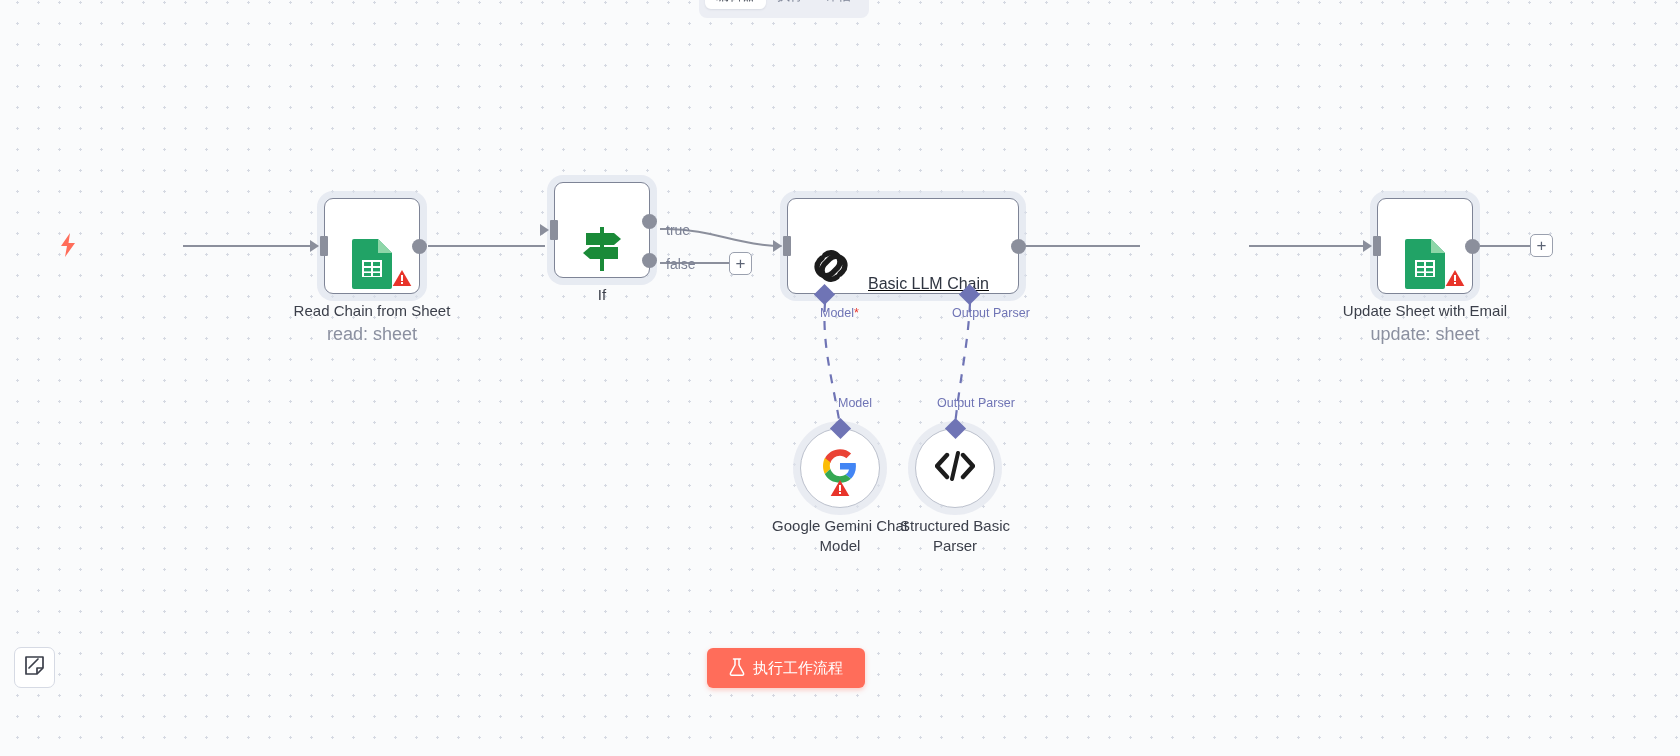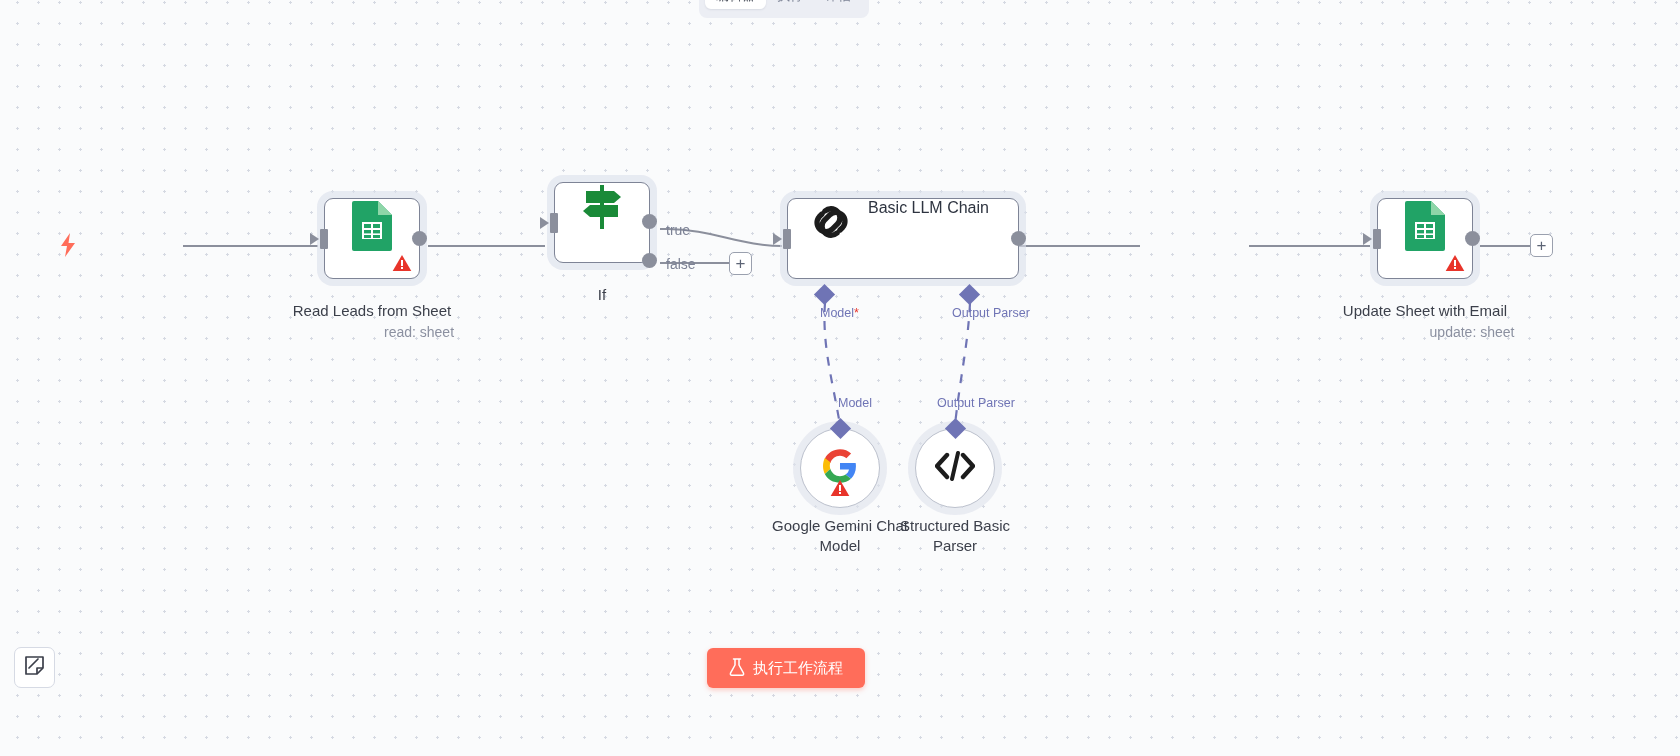--- a/index.html
+++ b/index.html
@@ -51,29 +51,30 @@
     border-radius: 8px;
     z-index: 39;
   }
   
   .node {
     position: absolute;
     z-index: 20;
   }
   .node-box {
     position: relative;
-    width: 96px; height: 81px;
+    width: 96px; height: 96px;
     background: #ffffff;
     border: 1.6px solid #7e8496;
     border-radius: 9px;
     box-shadow: 0 0 0 7px rgba(219,224,235,0.62);
     display: flex;
-    align-items: flex-start;
+    align-items: flex-end;
     justify-content: center;
     box-sizing: border-box;
+    text-decoration: underline;
   }
   .node-box.trigger {
     border-radius: 9px 9px 9px 9px;
     border-top-left-radius: 48px;
     border-bottom-left-radius: 48px;
   }
   .node-box.wide {
     width: 232px;
   }
   .node-box.wide .node-inner-label {
@@ -89,25 +90,24 @@
     font-size: 15px;
     color: #3b3f4a;
     white-space: nowrap;
     text-align: center;
   }
   .node-sublabel {
     position: absolute;
     top: 126px;
     left: 50%;
     transform: translateX(-50%);
-    font-size: 14px;
+    font-size: 18px;
     color: #8b90a0;
     white-space: nowrap;
     text-align: center;
-    margin-left: 47px;
   }
   
   .port-out {
     position: absolute;
     width: 15px; height: 15px;
     border-radius: 50%;
     background: #8b8f9c;
     right: -8px; top: 50%;
     margin-top: -7.5px;
     z-index: 25;
@@ -330,21 +330,21 @@
       </span>
       <span class="warn">
         <svg width="20" height="18" viewBox="0 0 20 18">
           <path d="M10 1 L19.3 17 L0.7 17 Z" fill="#e8342a"></path>
           <rect x="9" y="6" width="2" height="6" fill="#ffffff"></rect>
           <rect x="9" y="13" width="2" height="2" fill="#ffffff"></rect>
         </svg>
       </span>
       <div class="port-out"></div>
     </div>
-    <div class="node-label">Read Leads from Sheet</div>
+    <div class="node-label">Read Chain from Sheet</div>
     <div class="node-sublabel">read: sheet</div>
   </div>
 
   <div class="node" style="left:554px; top:182px;">
     <div class="node-box">
       <div class="port-arrow"></div>
       <div class="port-in"></div>
       <span>
         <svg width="44" height="48" viewBox="0 0 44 48">
           <rect x="20" y="2" width="4" height="44" fill="#1a8a38"></rect>

